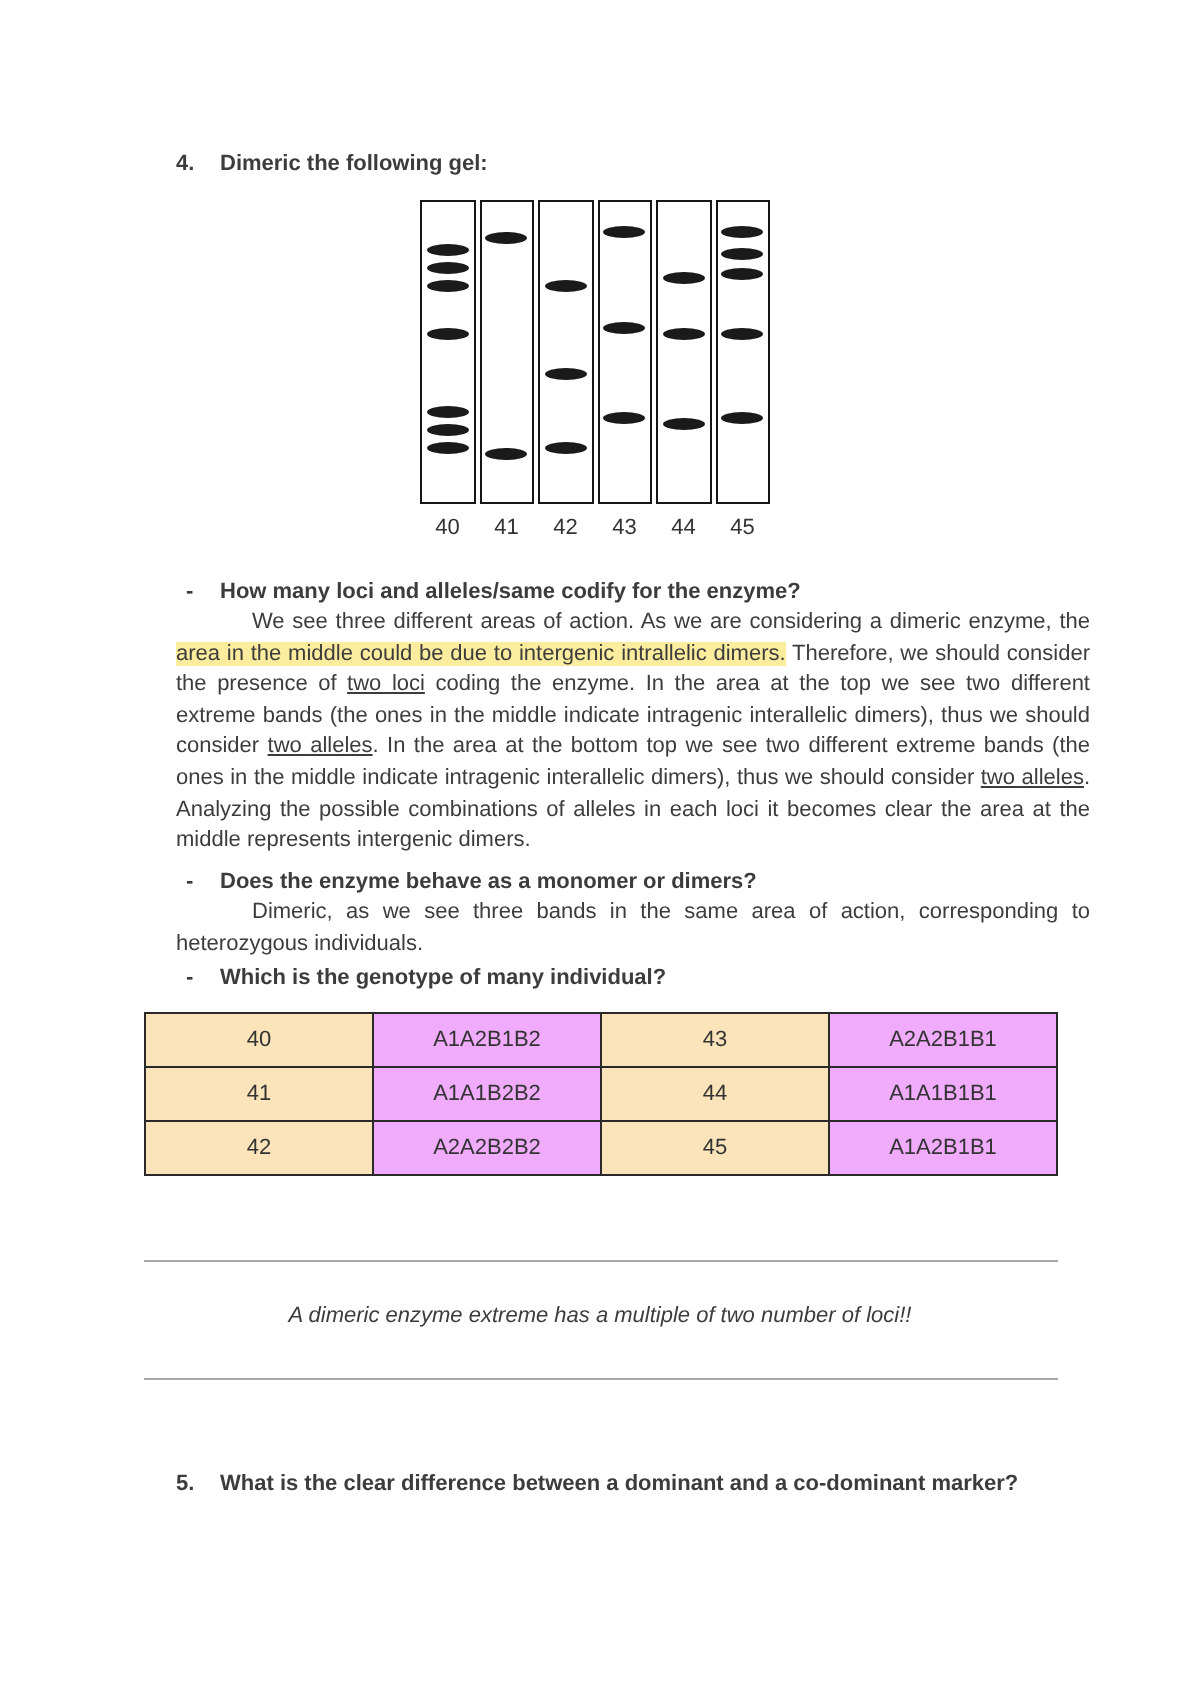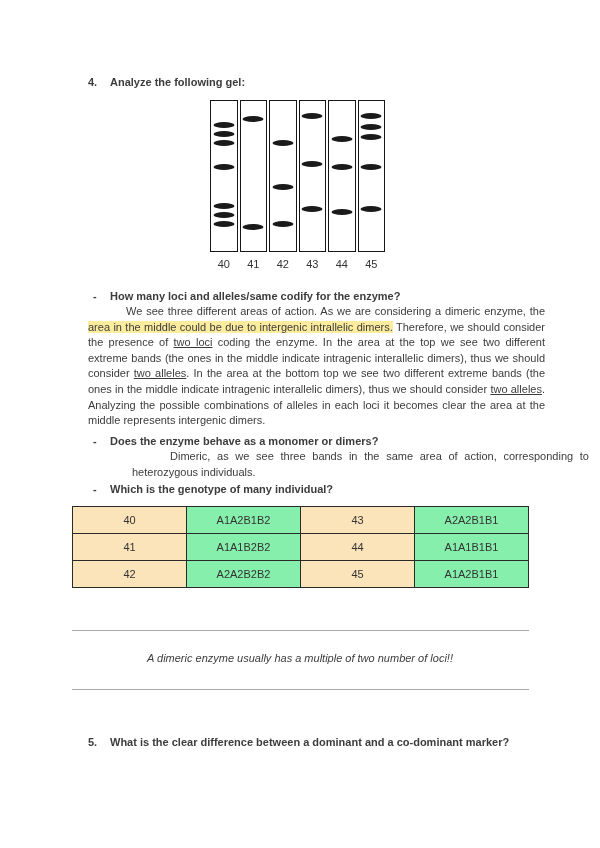--- a/index.html
+++ b/index.html
@@ -39,36 +39,36 @@
   .seg-highlight { background:var(--highlight,#fcec9e); }
   .seg-underline { text-decoration:underline; }
 
   
   table.geno { position:absolute; left:72px; top:506px; width:457px; border-collapse:collapse; table-layout:fixed; }
   table.geno td {
     border:1px solid #2a2a2a; height:27px; text-align:center; vertical-align:middle;
     font-size:11px; color:#333; width:25%;
   }
   td.num-cell { background:var(--cell-bg,#fbe3ba); }
-  td.geno-cell { background:#86efac; }
+  td.geno-cell { background:#f0abfc; }
 
   .divider { position:absolute; left:72px; width:457px; border-top:1px solid #a9a9a9; }
   .note {
     position:absolute; left:0; top:652px; width:600px; text-align:center;
     font-style:italic; font-size:11px; color:#3c3c3c;
   }
 </style>
 </head>
 <body>
 
 <div class="page">
 
   <div class="q-head" style="left:88px; top:75px;">
     <span class="q-num">4.</span>
-    <span>Analyze the following gel:</span>
+    <span>Dimeric the following gel:</span>
   </div>
 
   <div class="gel-wrap">
     <div class="gel-lanes">
         <div class="lane">
           <div class="band" style="top: 14%;"></div>
           <div class="band" style="top: 20%;"></div>
           <div class="band" style="top: 26%;"></div>
           <div class="band" style="top: 42%;"></div>
           <div class="band" style="top: 68%;"></div>
@@ -117,21 +117,21 @@
     <span>How many loci and alleles/same codify for the enzyme?</span>
   </div>
 
   <div class="answer" style="top:304px;"><span class="seg-normal">We see three different areas of action. As we are considering a dimeric enzyme, the </span><span class="seg-highlight">area in the middle could be due to intergenic intrallelic dimers.</span><span class="seg-normal"> Therefore, we should consider the presence of </span><span class="seg-underline">two loci</span><span class="seg-normal"> coding the enzyme. In the area at the top we see two different extreme bands (the ones in the middle indicate intragenic interallelic dimers), thus we should consider </span><span class="seg-underline">two alleles</span><span class="seg-normal">. In the area at the bottom top we see two different extreme bands (the ones in the middle indicate intragenic interallelic dimers), thus we should consider </span><span class="seg-underline">two alleles</span><span class="seg-normal">. Analyzing the possible combinations of alleles in each loci it becomes clear the area at the middle represents intergenic dimers.</span></div>
 
   <div class="sub-q" style="top:434px;">
     <span class="dash">-</span>
     <span>Does the enzyme behave as a monomer or dimers?</span>
   </div>
 
-  <div class="answer" style="top:449px;margin-left:44px;"><span class="seg-normal">Dimeric, as we see three bands in the same area of action, corresponding to heterozygous individuals.</span></div>
+  <div class="answer" style="top:449px;"><span class="seg-normal">Dimeric, as we see three bands in the same area of action, corresponding to heterozygous individuals.</span></div>
 
   <div class="sub-q" style="top:482px;">
     <span class="dash">-</span>
     <span>Which is the genotype of many individual?</span>
   </div>
 
   <table class="geno">
     <tbody>
         <tr>
           <td class="num-cell">40</td>
@@ -148,21 +148,21 @@
         <tr>
           <td class="num-cell">42</td>
           <td class="geno-cell">A2A2B2B2</td>
           <td class="num-cell">45</td>
           <td class="geno-cell">A1A2B1B1</td>
         </tr>
       </tbody>
   </table>
 
   <div class="divider" style="top:630px;"></div>
-  <div class="note">A dimeric enzyme usually has a multiple of two number of loci!!</div>
+  <div class="note">A dimeric enzyme extreme has a multiple of two number of loci!!</div>
   <div class="divider" style="top:689px;"></div>
 
   <div class="q-head" style="left:88px; top:735px;">
     <span class="q-num">5.</span>
     <span>What is the clear difference between a dominant and a co-dominant marker?</span>
   </div>
 
 </div>
 
 </body></html>

